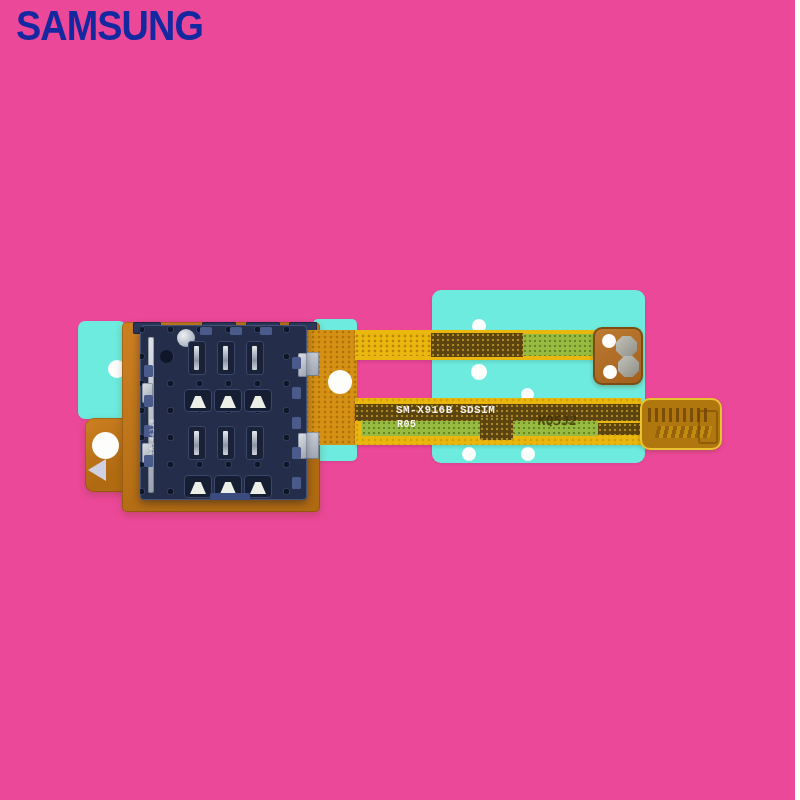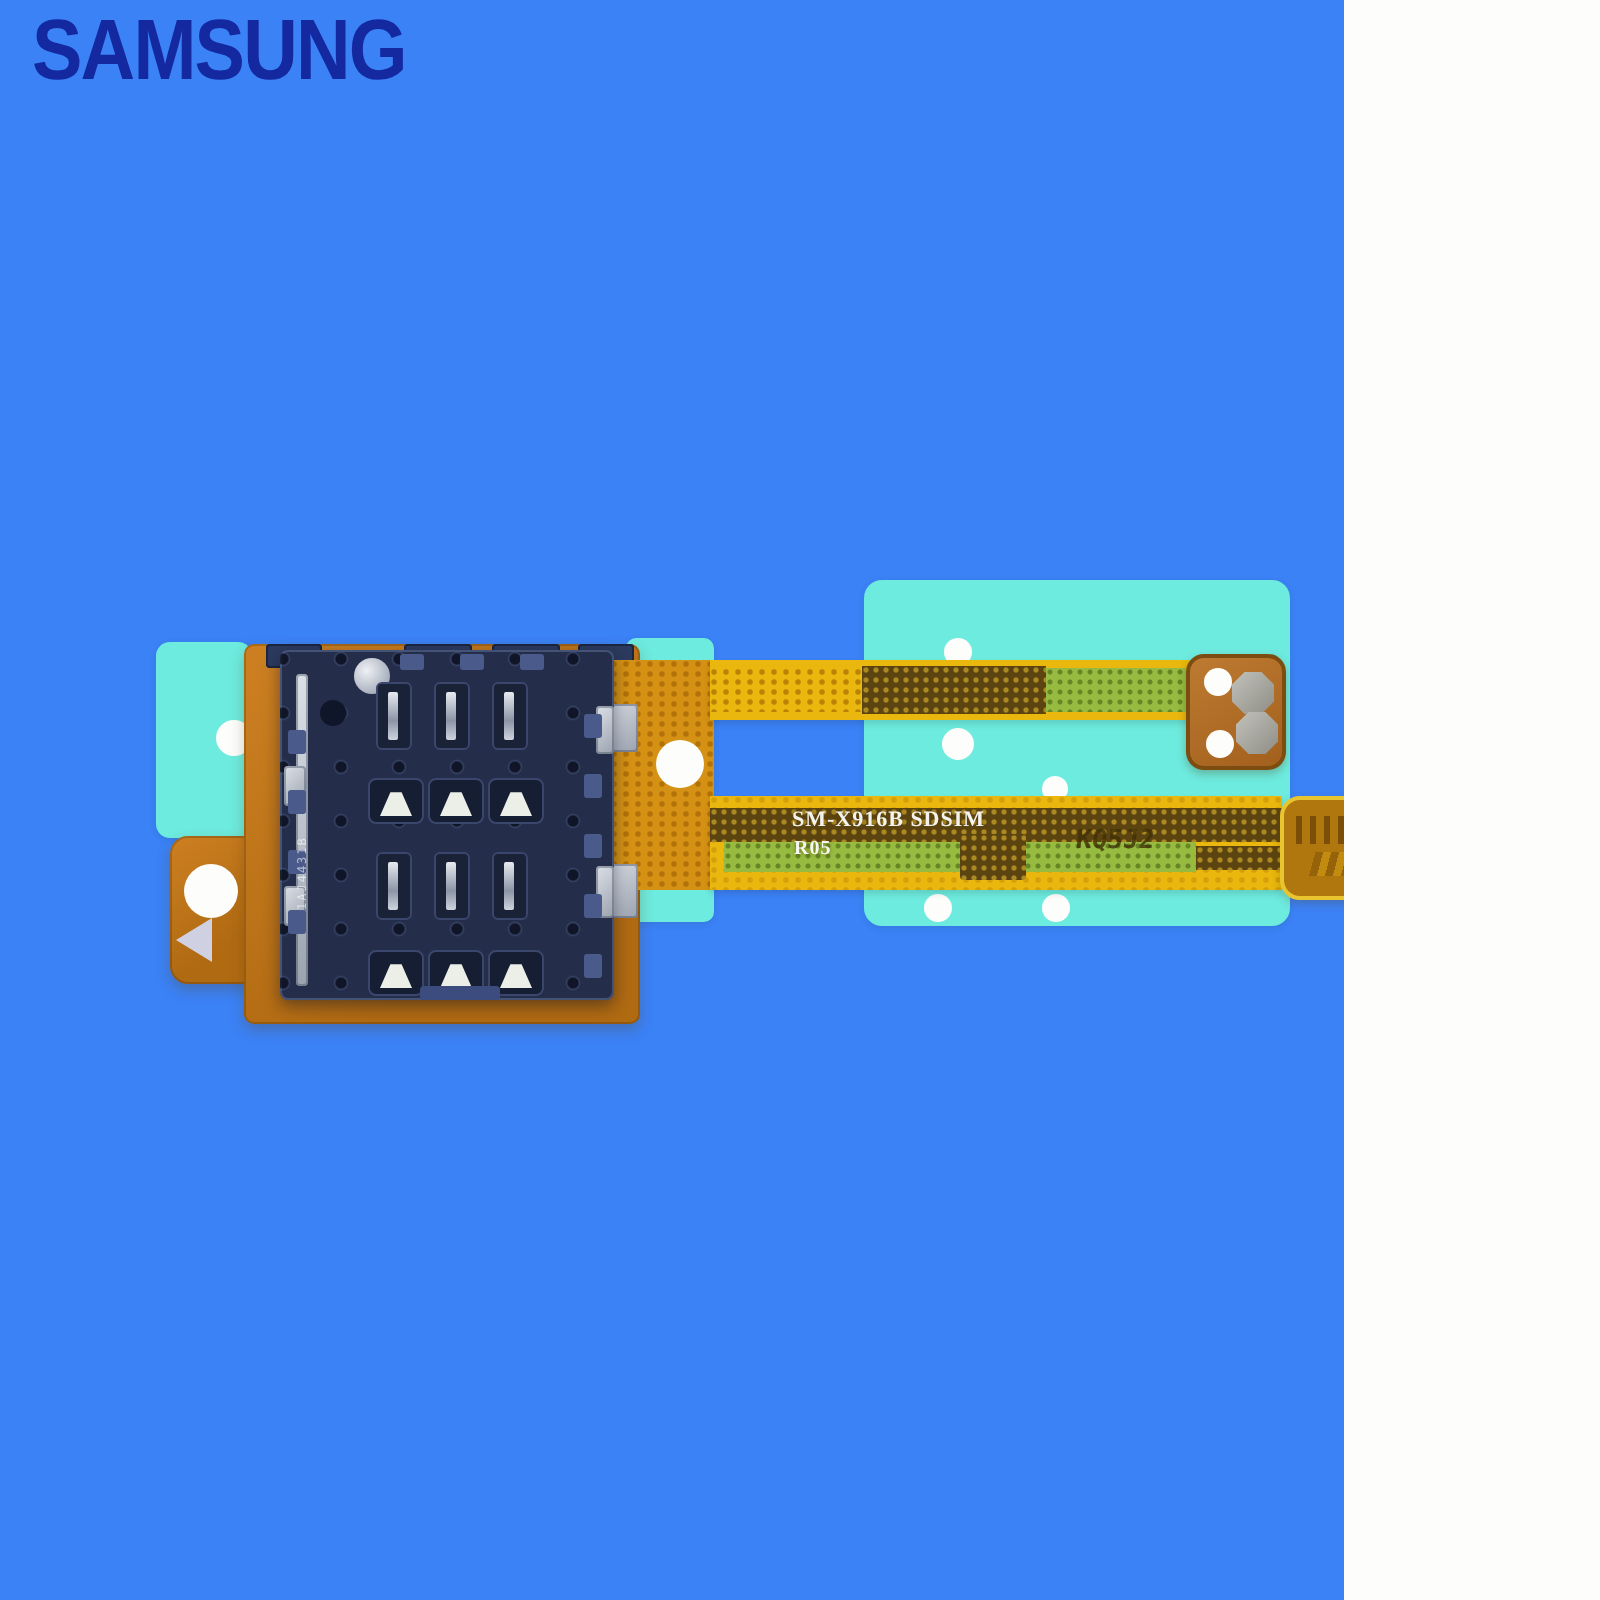--- a/index.html
+++ b/index.html
@@ -1,18 +1,18 @@
 <!DOCTYPE html>
 <html style="--logo-blue: #1428a0; --film-teal: #6debde; --pcb-orange: #c0761c; --flex-yellow: #e9b70d; --flex-mesh-dark: #5c4410; --flex-green: #97bb40; --module-navy: #242e4a; --metal-silver: #c4c9d2; --pad-brown: #b06f28;"><head>
 <meta charset="utf-8">
 <style>
   html,body{margin:0;padding:0;}
   body{width:800px;height:800px;background:#fdfdfc;font-family:"Liberation Sans",sans-serif;}
   .abs{position:absolute;}
-  #stage{position:relative;width:672px;height:800px;overflow:hidden;background:#3b82f6;}
+  #stage{position:relative;width:795px;height:800px;overflow:hidden;background:#ec4899;}
 
   
   .logo{left:16px;top:2px;font-weight:700;font-size:42px;line-height:1.1;
         color:var(--logo-blue,#1428a0);letter-spacing:-1px;
         transform:scaleX(.90) scaleY(1.02);transform-origin:left top;}
 
   
   .film{background:var(--film-teal,#6debde);box-shadow:0 1px 3px rgba(0,60,55,.12);}
   .hole{background:#fdfdfc;border-radius:50%;}
 
@@ -52,21 +52,21 @@
   .pad{background:linear-gradient(150deg,#bd7a31,#a2601d);border:2px solid #7d4c10;border-radius:9px;
        box-sizing:border-box;box-shadow:0 2px 4px rgba(80,50,10,.3);}
   .octagon{background:linear-gradient(135deg,#c2c2bc,#8e8e86);
        clip-path:polygon(30% 0,70% 0,100% 30%,100% 70%,70% 100%,30% 100%,0 70%,0 30%);}
 
   
   .endblock{background:#b1770f;border:2px solid #e8c42e;border-radius:10px;box-sizing:border-box;
        box-shadow:0 2px 4px rgba(90,60,10,.25);overflow:hidden;}
 
   
-  .marking{font-family:Liberation Serif, serif;font-weight:700;color:rgba(255,255,255,.93);
+  .marking{font-family:Liberation Mono, monospace;font-weight:700;color:rgba(255,255,255,.93);
        text-shadow:0 0 2px rgba(90,70,10,.6);white-space:nowrap;}
   .marking-dark{font-family:"DejaVu Sans Mono",monospace;font-weight:700;color:rgba(62,48,6,.78);
        transform:skewX(-6deg);white-space:nowrap;}
   .vtext{font-family:"DejaVu Sans Mono",monospace;font-size:6px;color:rgba(255,255,255,.6);
        letter-spacing:1px;transform:rotate(-90deg);transform-origin:left top;white-space:nowrap;}
   .tri{background:#cfd0e2;clip-path:polygon(100% 0,100% 100%,0 50%);}
 </style>
 </head>
 <body>
 

